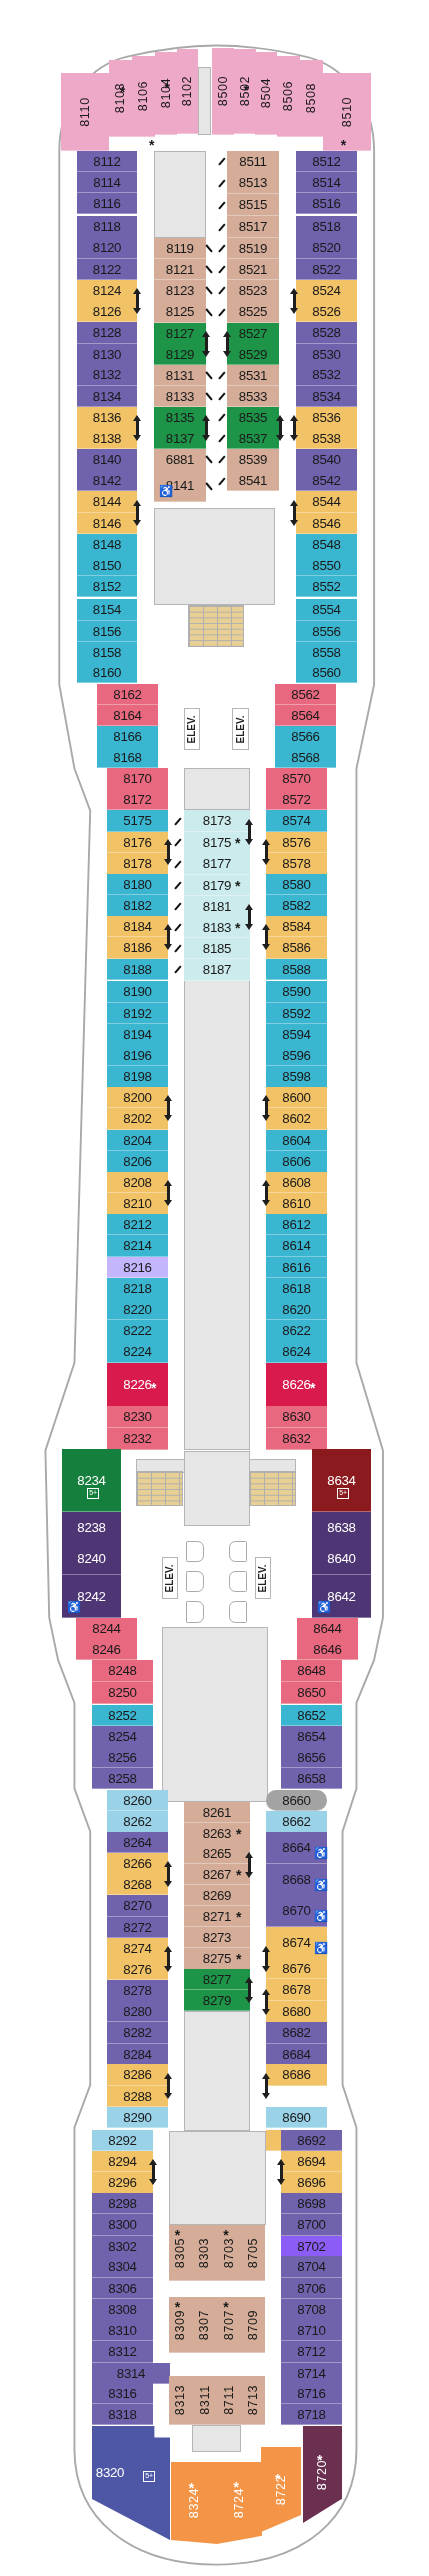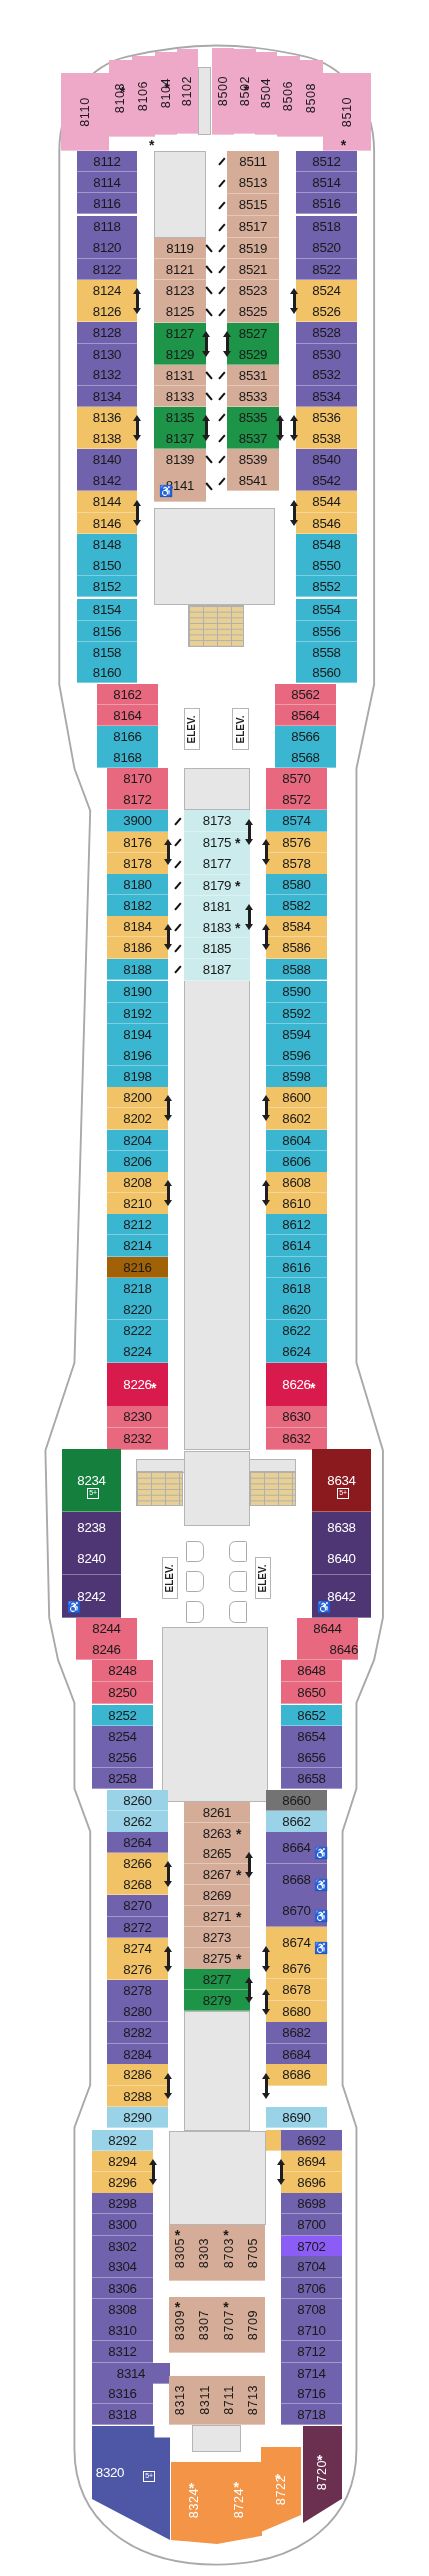--- a/index.html
+++ b/index.html
@@ -287,21 +287,21 @@
         <span class="num">8133</span>
       </div>
       <div class="conn" style="left: 208px; transform: rotate(-40deg); top: 392px;"></div>
       <div class="cab" style="left: 154px; top: 407px; width: 52px; height: 21.5px; background: rgb(30, 148, 72);">
         <span class="num">8135</span>
       </div>
       <div class="cab" style="left: 154px; top: 428px; width: 52px; height: 21px; background: rgb(30, 148, 72);">
         <span class="num">8137</span>
       </div>
       <div class="cab" style="left: 154px; top: 449px; width: 52px; height: 21.5px; background: rgb(212, 172, 152);">
-        <span class="num">8139</span>
+        <span class="num">6881</span>
       </div>
       <div class="conn" style="left: 208px; transform: rotate(-40deg); top: 455px;"></div>
       <div class="cab" style="left: 154px; top: 470px; width: 52px; height: 32px; background: rgb(212, 172, 152);">
         <span class="num">8141</span>
         <span class="wc" style="left: 5px; top: 16.4px;">♿</span>
       </div>
       <div class="conn" style="left: 208px; transform: rotate(-40deg); top: 482px;"></div>
       <div class="cab" style="left: 227px; top: 151px; width: 52px; height: 21.5px; background: rgb(212, 172, 152);">
         <span class="num">8511</span>
       </div>
@@ -388,21 +388,21 @@
       <div class="cab" style="left: 275px; top: 747px; width: 61px; height: 21px; background: rgb(59, 182, 209);">
         <span class="num">8568</span>
       </div>
       <div class="cab" style="left: 107px; top: 768px; width: 61px; height: 21.5px; background: rgb(232, 105, 127);">
         <span class="num">8170</span>
       </div>
       <div class="cab" style="left: 107px; top: 789px; width: 61px; height: 21px; background: rgb(232, 105, 127);">
         <span class="num">8172</span>
       </div>
       <div class="cab" style="left: 107px; top: 810px; width: 61px; height: 21.5px; background: rgb(59, 182, 209);">
-        <span class="num">3900</span>
+        <span class="num">5175</span>
       </div>
       <div class="cab" style="left: 107px; top: 832px; width: 61px; height: 21px; background: rgb(242, 194, 102);">
         <span class="num">8176</span>
       </div>
       <div class="cab" style="left: 107px; top: 853px; width: 61px; height: 21.5px; background: rgb(242, 194, 102);">
         <span class="num">8178</span>
       </div>
       <div class="cab" style="left: 107px; top: 874px; width: 61px; height: 21px; background: rgb(59, 182, 209);">
         <span class="num">8180</span>
       </div>
@@ -450,21 +450,21 @@
       </div>
       <div class="cab" style="left: 107px; top: 1193px; width: 61px; height: 21.5px; background: rgb(242, 194, 102);">
         <span class="num">8210</span>
       </div>
       <div class="cab" style="left: 107px; top: 1214px; width: 61px; height: 21px; background: rgb(59, 182, 209);">
         <span class="num">8212</span>
       </div>
       <div class="cab" style="left: 107px; top: 1235px; width: 61px; height: 21.5px; background: rgb(59, 182, 209);">
         <span class="num">8214</span>
       </div>
-      <div class="cab" style="left: 107px; top: 1257px; width: 61px; height: 21px; background: #a16207;">
+      <div class="cab" style="left: 107px; top: 1257px; width: 61px; height: 21px; background: #c4b5fd;">
         <span class="num">8216</span>
       </div>
       <div class="cab" style="left: 107px; top: 1278px; width: 61px; height: 21.5px; background: rgb(59, 182, 209);">
         <span class="num">8218</span>
       </div>
       <div class="cab" style="left: 107px; top: 1299px; width: 61px; height: 21px; background: rgb(59, 182, 209);">
         <span class="num">8220</span>
       </div>
       <div class="cab" style="left: 107px; top: 1320px; width: 61px; height: 21.5px; background: rgb(59, 182, 209);">
         <span class="num">8222</span>
@@ -659,21 +659,21 @@
       </div>
       <div class="cab" style="left: 92px; top: 1747px; width: 61px; height: 21px; background: rgb(112, 98, 172);">
         <span class="num">8256</span>
       </div>
       <div class="cab" style="left: 92px; top: 1768px; width: 61px; height: 21px; background: rgb(112, 98, 172);">
         <span class="num">8258</span>
       </div>
       <div class="cab" style="left: 297px; top: 1618px; width: 61px; height: 21.5px; background: rgb(232, 105, 127);">
         <span class="num">8644</span>
       </div>
-      <div class="cab" style="left: 297px; top: 1639px; width: 61px; height: 21px; background: rgb(232, 105, 127); justify-content: flex-end;">
+      <div class="cab" style="left: 297px; top: 1639px; width: 61px; height: 21px; background: rgb(232, 105, 127);">
         <span class="num">8646</span>
       </div>
       <div class="cab" style="left: 281px; top: 1660px; width: 61px; height: 21.5px; background: rgb(232, 105, 127);">
         <span class="num">8648</span>
       </div>
       <div class="cab" style="left: 281px; top: 1682px; width: 61px; height: 21.5px; background: rgb(232, 105, 127);">
         <span class="num">8650</span>
       </div>
       <div class="cab" style="left: 281px; top: 1705px; width: 61px; height: 21px; background: rgb(59, 182, 209);">
         <span class="num">8652</span>
@@ -728,21 +728,21 @@
       </div>
       <div class="cab" style="left: 107px; top: 2064px; width: 61px; height: 21.5px; background: rgb(242, 194, 102);">
         <span class="num">8286</span>
       </div>
       <div class="cab" style="left: 107px; top: 2086px; width: 61px; height: 21px; background: rgb(242, 194, 102);">
         <span class="num">8288</span>
       </div>
       <div class="cab" style="left: 107px; top: 2107px; width: 61px; height: 21px; background: rgb(154, 211, 232);">
         <span class="num">8290</span>
       </div>
-      <div class="cab" style="left: 266px; top: 1790px; width: 61px; height: 21px; background: #737373;">
+      <div class="cab" style="left: 266px; top: 1790px; width: 61px; height: 21px; background: #a3a3a3; border-radius: 10px;">
         <span class="num">8660</span>
       </div>
       <div class="cab" style="left: 266px; top: 1811px; width: 61px; height: 21.5px; background: rgb(154, 211, 232);">
         <span class="num">8662</span>
       </div>
       <div class="cab" style="left: 266px; top: 1832px; width: 61px; height: 32px; background: rgb(112, 98, 172);">
         <span class="num">8664</span>
         <span class="wc" style="left: 48px; top: 16.4px;">♿</span>
       </div>
       <div class="cab" style="left: 266px; top: 1864px; width: 61px; height: 32px; background: rgb(112, 98, 172);">

